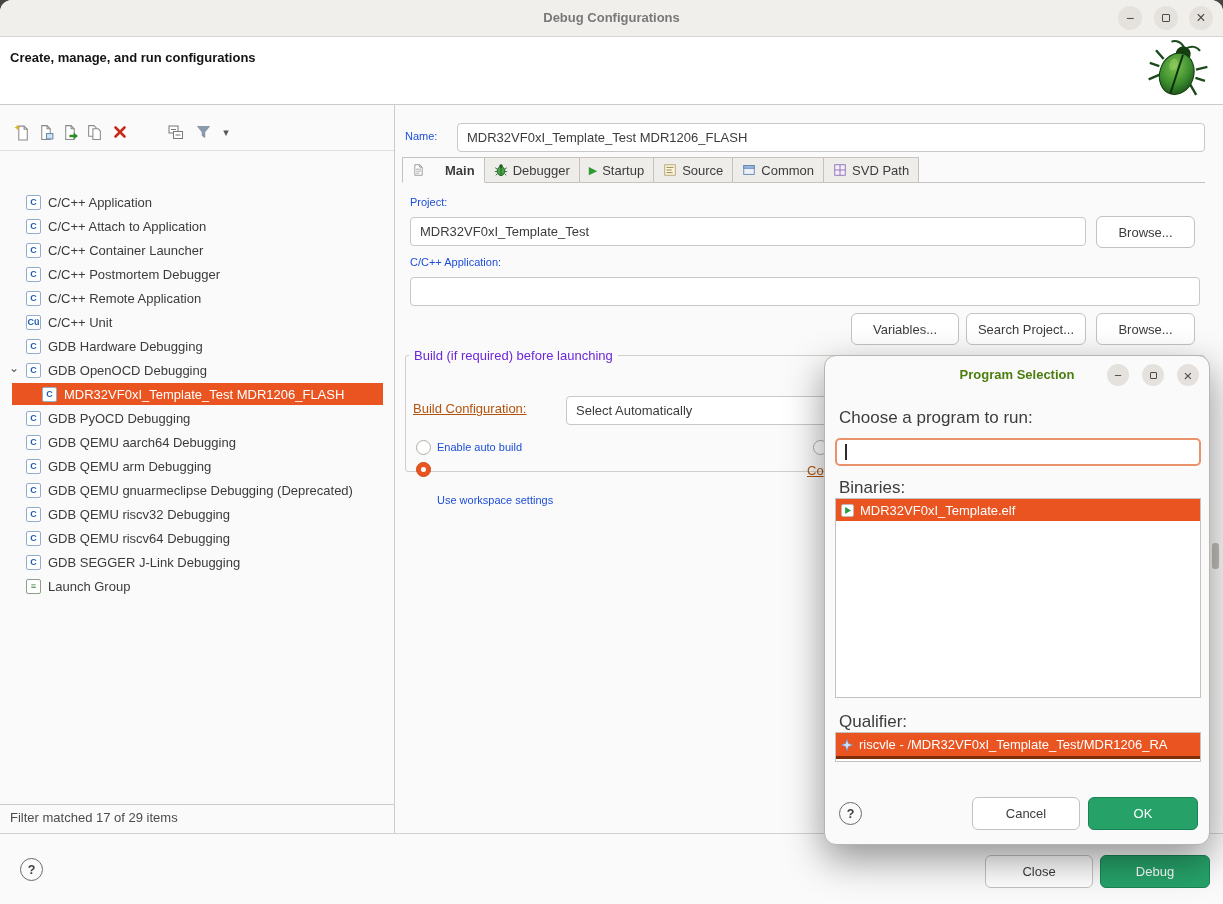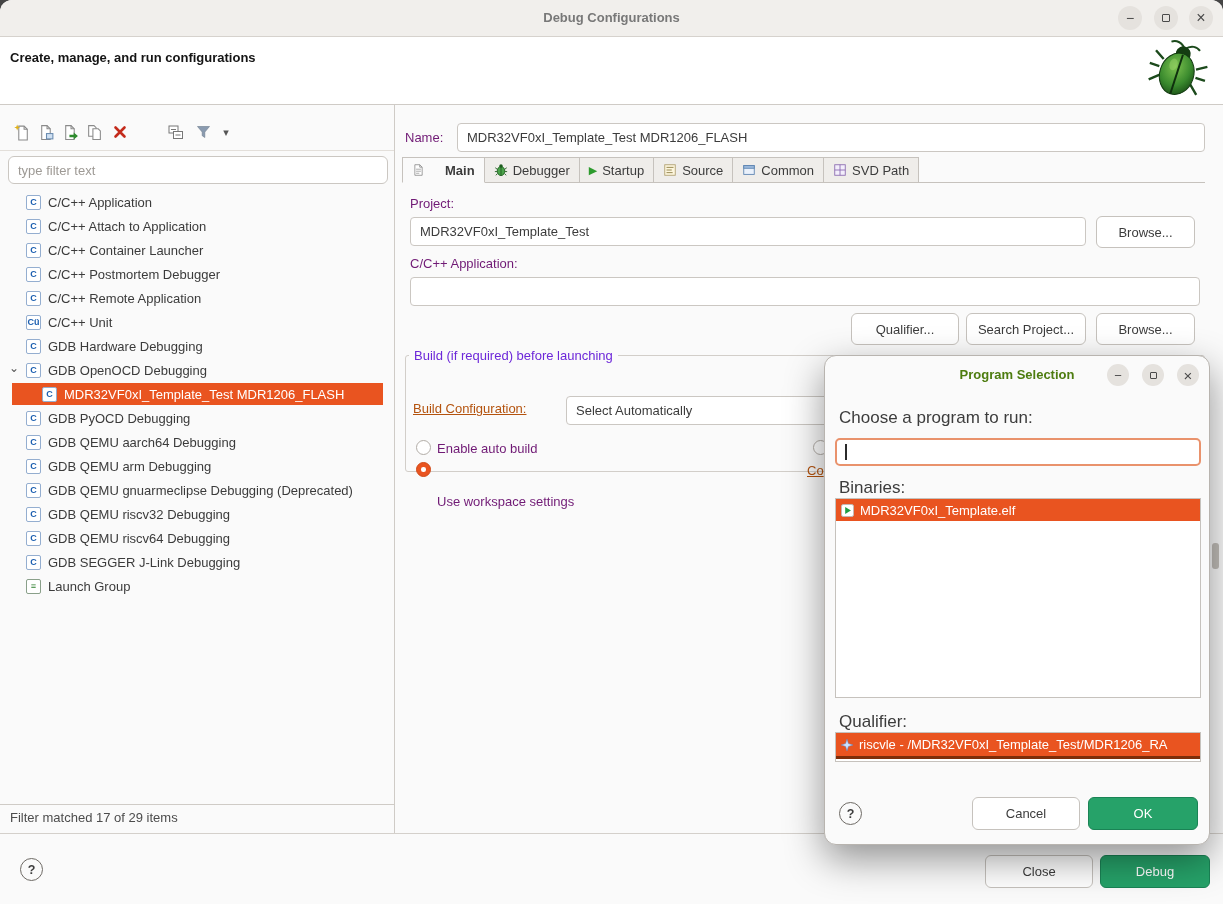--- a/index.html
+++ b/index.html
@@ -27,21 +27,21 @@
 .tree-row .chev{position:absolute;left:9px;top:0;height:24px;line-height:21px;color:#555;font-size:12px;z-index:1;}
 .tree-icon{width:15px;height:15px;margin-right:7px;flex:0 0 auto;background:#fff;border:1px solid #94aed0;border-radius:2px;color:#1c5fb0;font-size:9px;font-weight:bold;display:flex;align-items:center;justify-content:center;overflow:hidden;}
 .tree-icon.lg{border-color:#8aa08a;color:#2c7d2c;}
 .tree-label{font-size:13px;color:#3b3b3b;white-space:nowrap;}
 .tree-row.selected .tree-label{color:#fff;}
 .status-line{position:absolute;left:0;top:804px;width:394px;border-top:1px solid #cfcbc6;}
 .status-text{position:absolute;left:10px;top:810px;font-size:13px;color:#4c4c4c;}
 .v-sep{position:absolute;left:394px;top:105px;height:728px;width:1px;background:#cfcbc6;}
 .content-bottom{position:absolute;left:0;top:833px;width:1223px;border-top:1px solid #d4d0cb;}
 
-.lbl{position:absolute;font-size:13px;color:#701a75;white-space:nowrap;}
+.lbl{position:absolute;font-size:11px;color:#1d4ed8;white-space:nowrap;}
 .tinput{position:absolute;border:1px solid #cbc7c2;border-radius:4px;background:#fff;padding:0 9px;font-size:13px;color:#3c3c3c;}
 .btn{position:absolute;display:flex;align-items:center;justify-content:center;background:#fff;border:1px solid #c6c2bd;border-radius:6px;font-size:13px;color:#3c3c3c;cursor:default;}
 .btn.green{background:#26a269;border-color:#1a8355;color:#fff;}
 .tabbar{position:absolute;left:402px;top:157px;width:803px;height:26px;display:flex;align-items:flex-end;border-bottom:1px solid #c6c2bd;}
 .tab{height:25px;display:flex;align-items:center;gap:5px;padding:0 9px;border:1px solid #c6c2bd;border-bottom:none;background:#efedea;margin-right:-1px;font-size:13px;color:#3c3c3c;position:relative;white-space:nowrap;}
 .tab.selected{height:26px;background:#fafafa;font-weight:bold;margin-bottom:-1px;border-bottom:1px solid #fafafa;z-index:1;gap:20px;}
 fieldset.group{position:absolute;left:405px;top:348px;width:800px;height:124px;border:1px solid #d2cec9;border-radius:3px;background:transparent;}
 fieldset.group legend{margin-left:3px;padding:0 5px;font-size:13px;color:#6d28d9;}
 .link{font-size:13px;color:#b4530e;text-decoration:underline;white-space:nowrap;}
 .radio{position:absolute;width:15px;height:15px;border-radius:50%;background:#fff;border:1px solid #b2ada7;}
@@ -139,21 +139,20 @@
       </svg>
   </span>
   <span class="toolbar-icon" style="left:194px;">
     <svg width="16" height="16" viewBox="0 0 16 16">
         <path d="M1.5 2.5h12l-4.7 5.6v5.4l-2.6-1.8V8.1z" fill="#8a9bb0" stroke="#6b7a8c" stroke-width="0.6"></path>
       </svg>
   </span>
   <span class="toolbar-icon" style="left:216px;color:#555;font-size:11px;">▾</span>
   <div class="toolbar-line"></div>
 
-  <input class="filter-input" placeholder="type filter text" style="">
 
   <div class="tree" id="tree">
       <div class="tree-row">
         <div class="tree-inner" style="padding-left: 26px;">
           <span class="tree-icon">C</span>
           <span class="tree-label">C/C++ Application</span>
         </div>
       </div>
       <div class="tree-row">
         <div class="tree-inner" style="padding-left: 26px;">
@@ -306,21 +305,21 @@
     </div>
   </div>
 
   <div class="lbl" style="left:410px;top:196px;">Project:</div>
   <input class="tinput" style="left: 410px; top: 217px; width: 676px; height: 29px;" value="MDR32VF0xI_Template_Test">
   <div class="btn" style="left:1096px;top:216px;width:99px;height:32px;">Browse...</div>
 
   <div class="lbl" style="left:410px;top:256px;">C/C++ Application:</div>
   <input class="tinput" style="left: 410px; top: 277px; width: 790px; height: 29px;" value="">
 
-  <div class="btn" style="left:851px;top:313px;width:108px;height:32px;">Qualifier...</div>
+  <div class="btn" style="left:851px;top:313px;width:108px;height:32px;">Variables...</div>
   <div class="btn" style="left:966px;top:313px;width:120px;height:32px;">Search Project...</div>
   <div class="btn" style="left:1096px;top:313px;width:99px;height:32px;">Browse...</div>
 
   <fieldset class="group">
     <legend>Build (if required) before launching</legend>
     <span class="link" style="position:absolute;left:7px;top:38px;">Build Configuration:</span>
     <div class="combo" style="left:160px;top:33px;width:450px;height:29px;">
       <span>Select Automatically</span>
     </div>
     <span class="radio" style="left:10px;top:77px;"></span>

